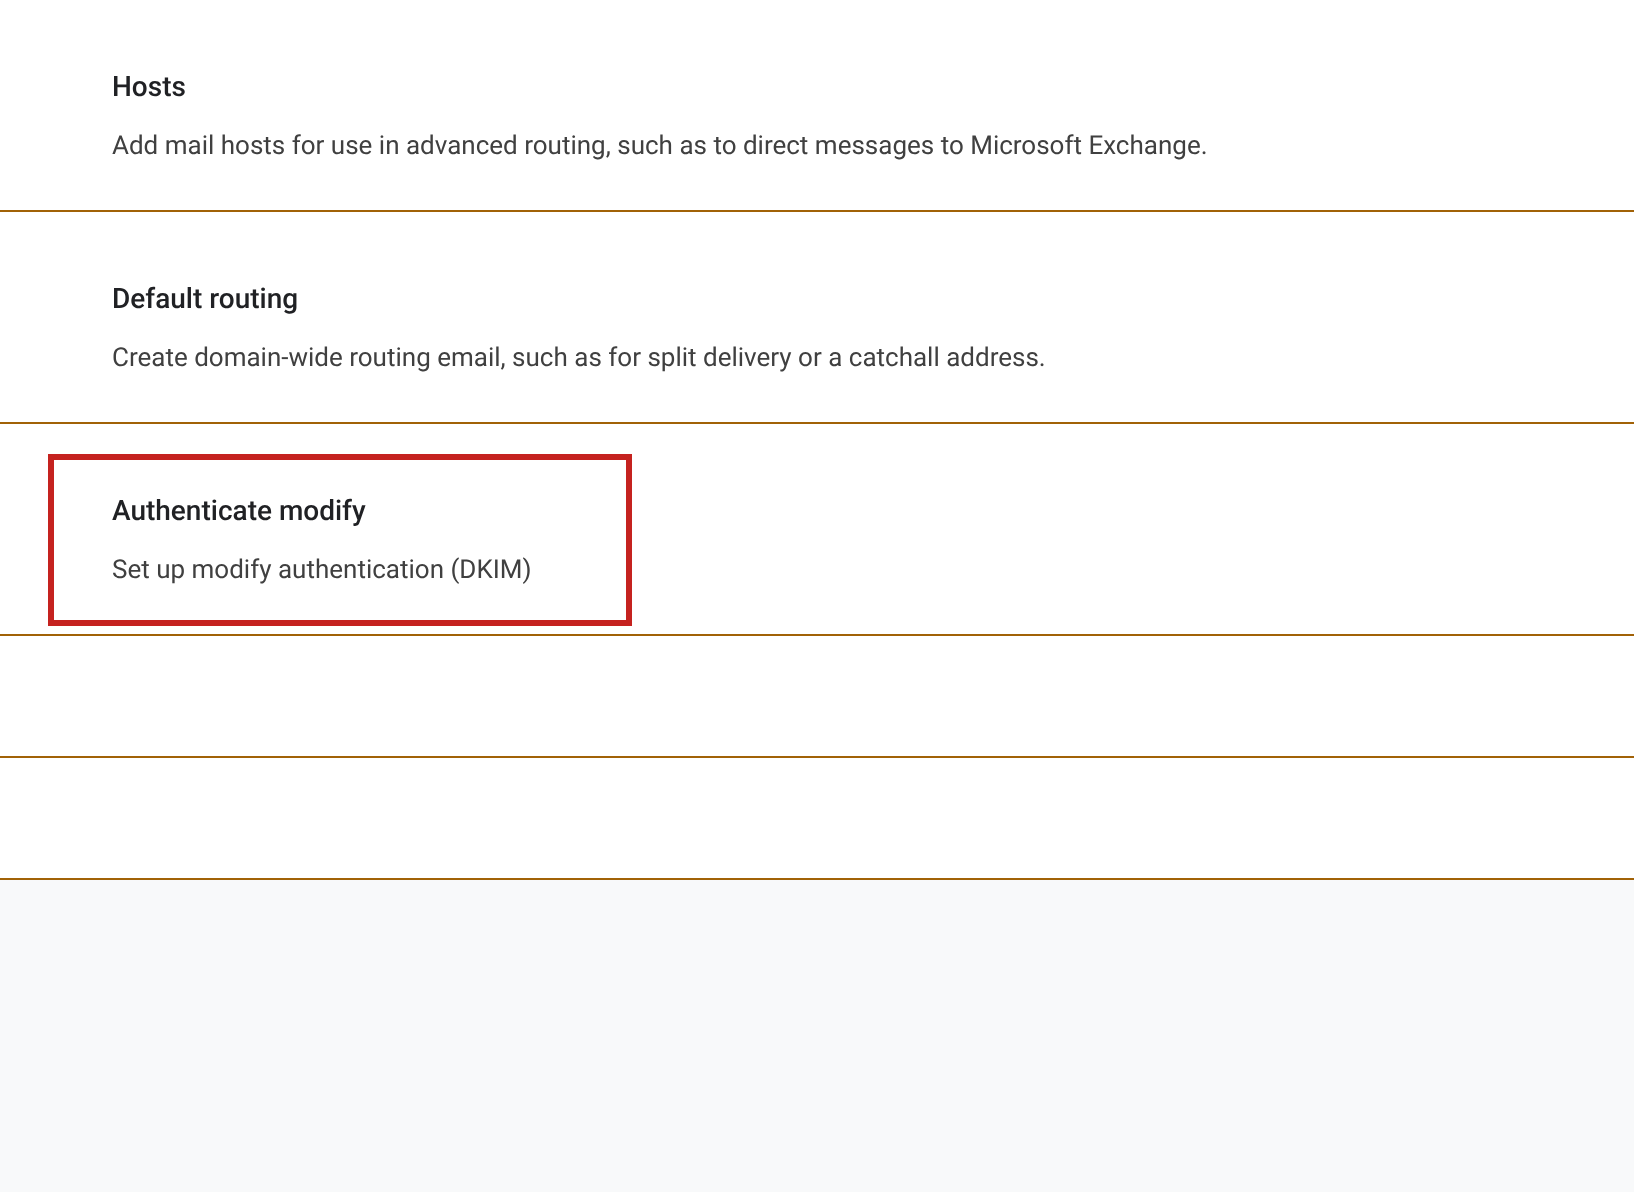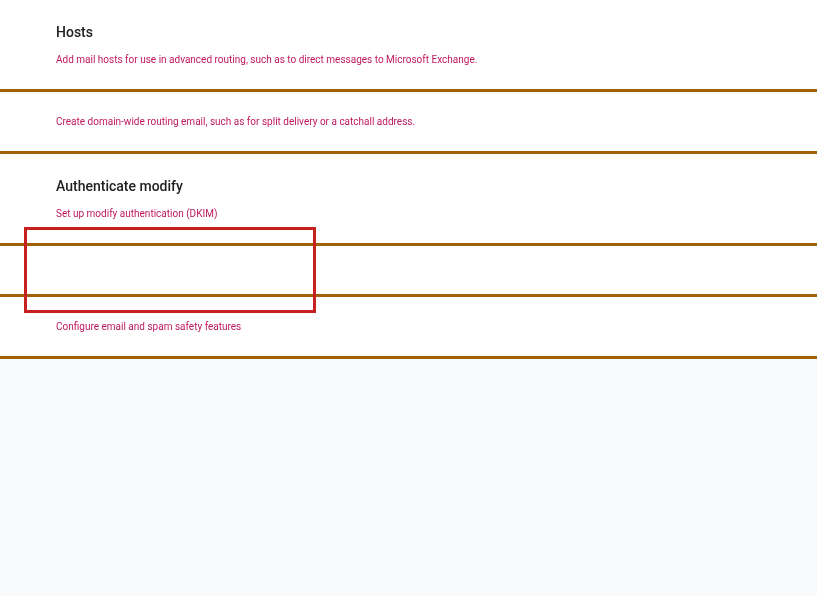--- a/index.html
+++ b/index.html
@@ -12,33 +12,33 @@
       background-color: #f8f9fa;
       width: 817px;
       height: 596px;
       overflow: hidden;
     }
     .settings-list {
       width: 100%;
     }
     .settings-item {
       background-color: #ffffff;
-      padding: 24px 24px 24px 56px;
-      border-bottom: 3px solid #a16207;
+      padding: 36px 24px 24px 56px;
+      border-bottom: 1px solid #a16207;
       cursor: pointer;
     }
     .settings-item-title {
       font-size: 14px;
       font-weight: 500;
       color: #202124;
       margin-bottom: 14px;
     }
     .settings-item-description {
-      font-size: 10px;
-      color: #be185d;
+      font-size: 13px;
+      color: #404040;
       font-weight: 400;
     }
     .highlighted-item {
       position: absolute;
       border: 3px solid #c5221f;
       pointer-events: none;
       left: 24px;
       top: 227px;
       width: 292px;
       height: 86px;
@@ -46,26 +46,26 @@
   </style>
 </head>
 <body>
 
 <div class="settings-list">
   <div class="settings-item">
     <div class="settings-item-title">Hosts</div>
     <div class="settings-item-description">Add mail hosts for use in advanced routing, such as to direct messages to Microsoft Exchange.</div>
   </div>
   <div class="settings-item">
+    <div class="settings-item-title">Default routing</div>
     <div class="settings-item-description">Create domain-wide routing email, such as for split delivery or a catchall address.</div>
   </div>
   <div class="settings-item">
     <div class="settings-item-title">Authenticate modify</div>
     <div class="settings-item-description">Set up modify authentication (DKIM)</div>
   </div>
   <div class="settings-item">
   </div>
   <div class="settings-item">
-    <div class="settings-item-description">Configure email and spam safety features</div>
   </div>
 </div>
 
 <div class="highlighted-item"></div>
 
 </body></html>

